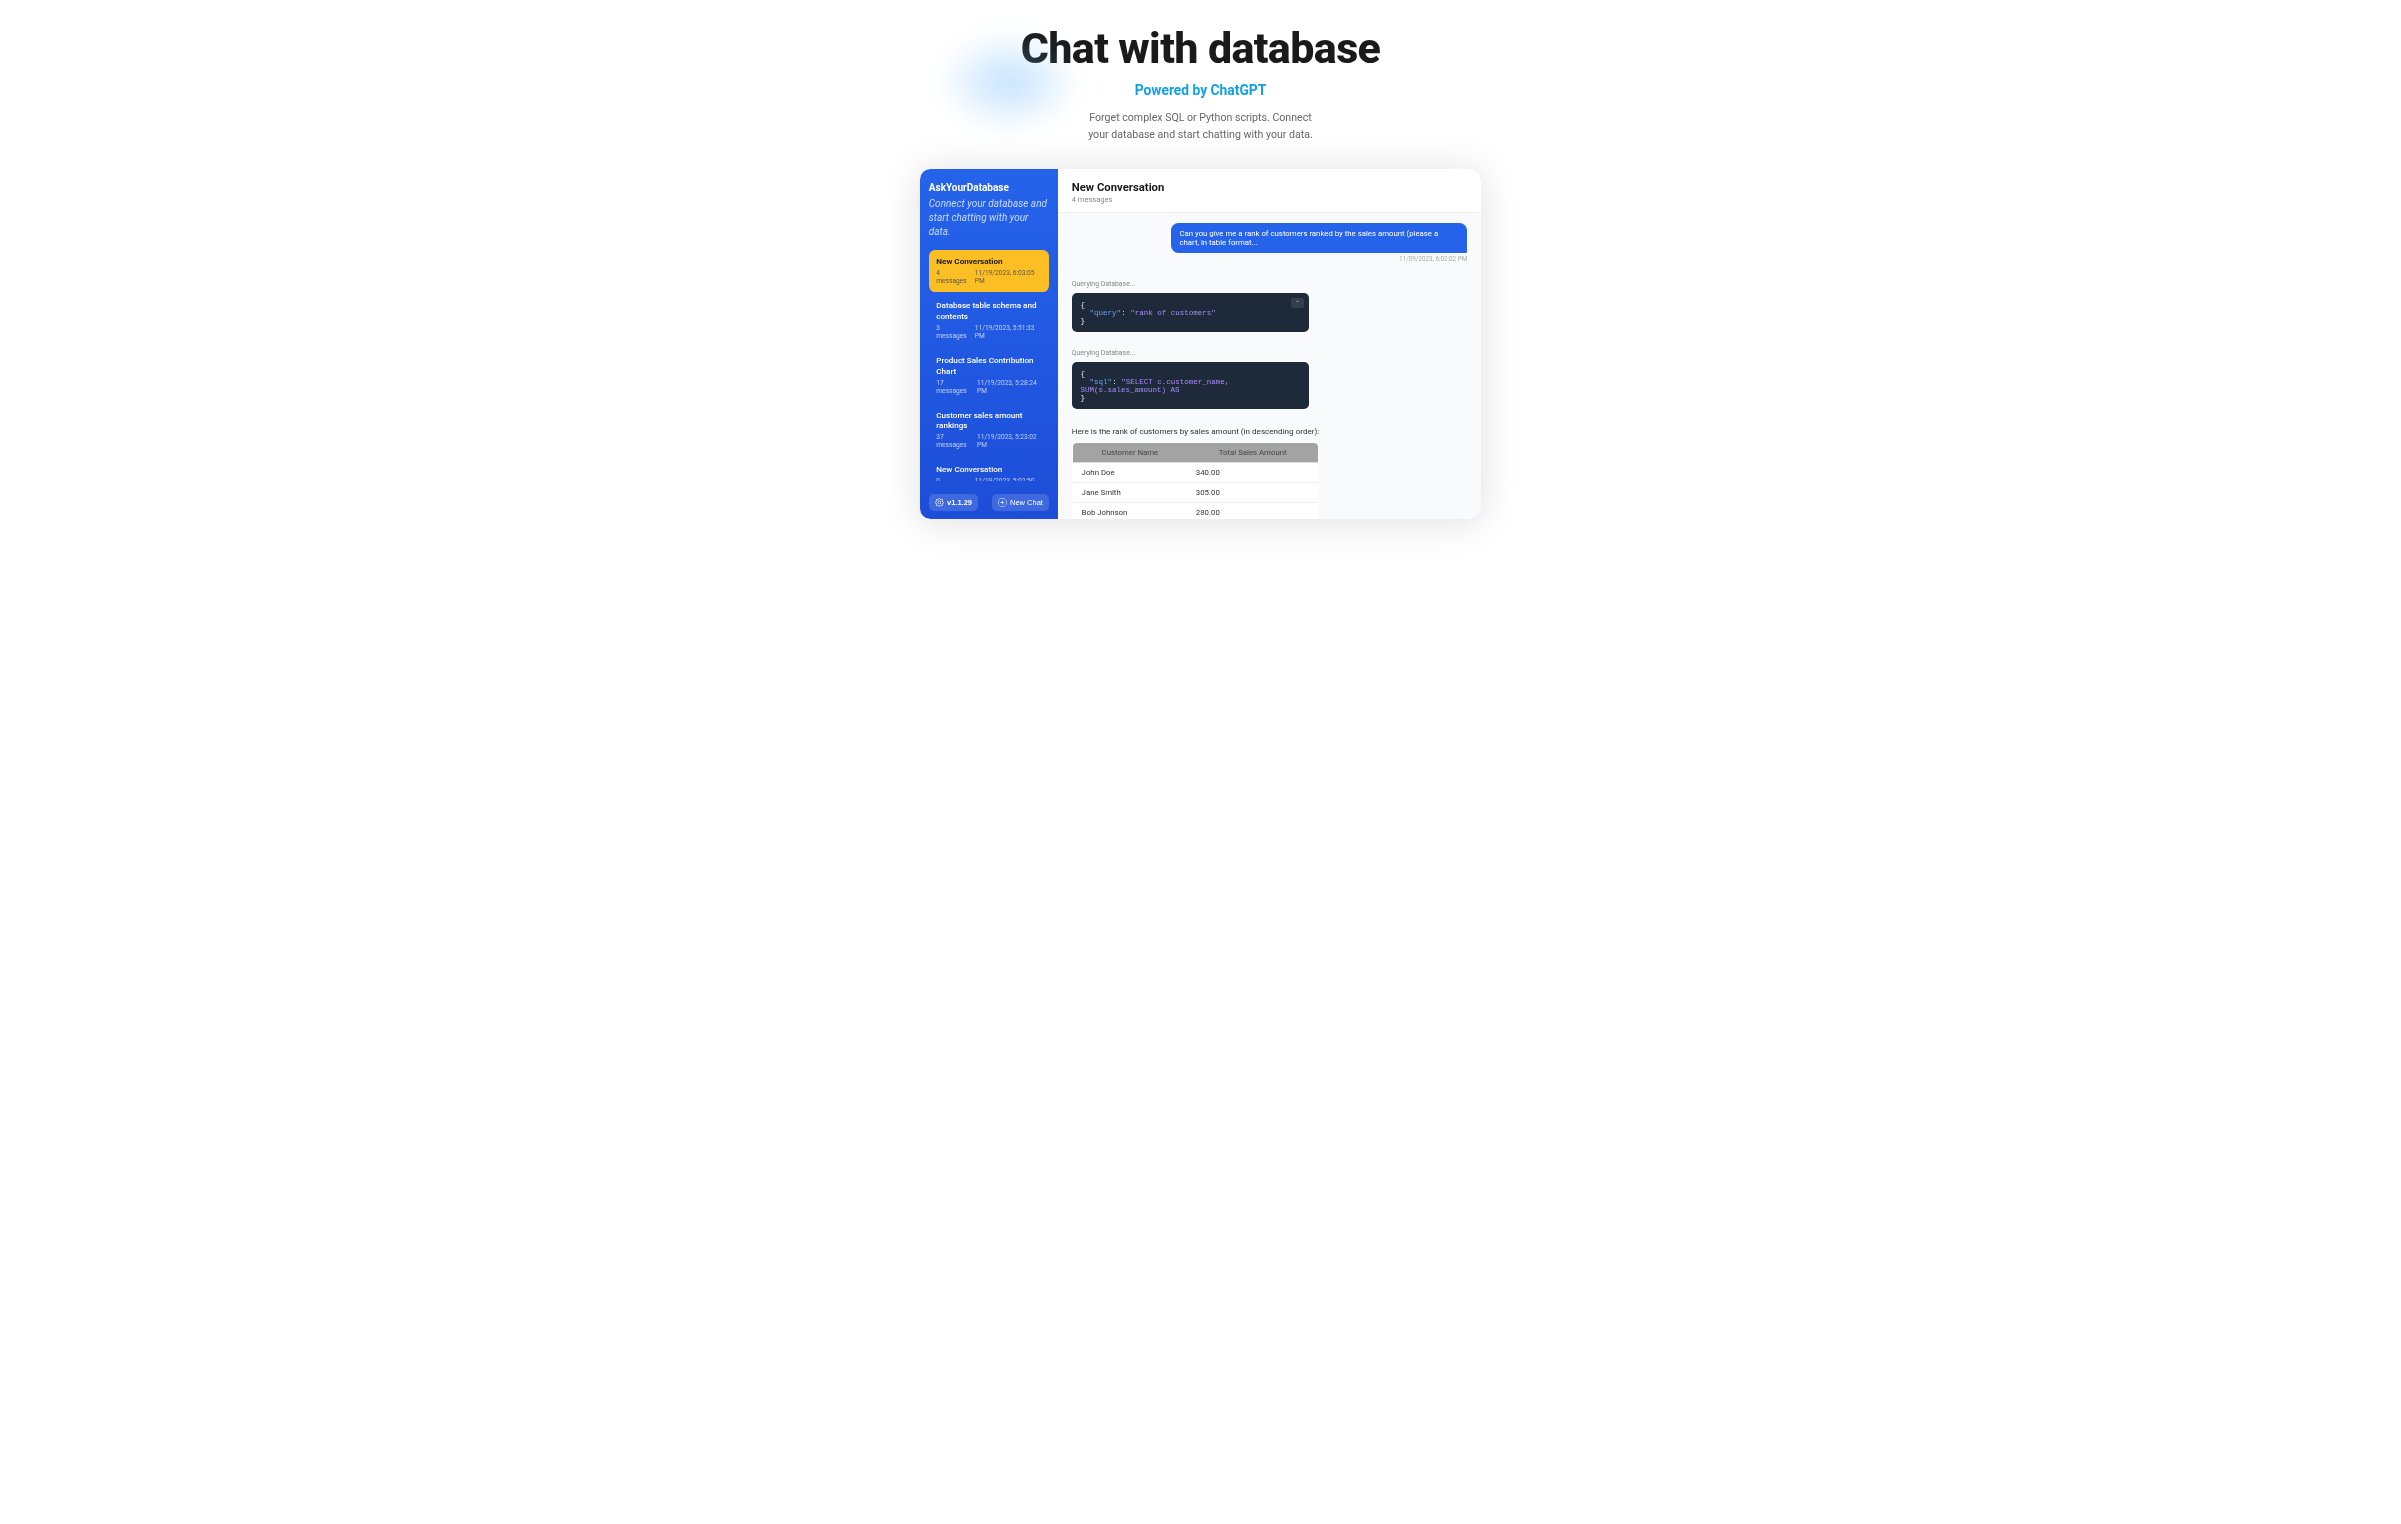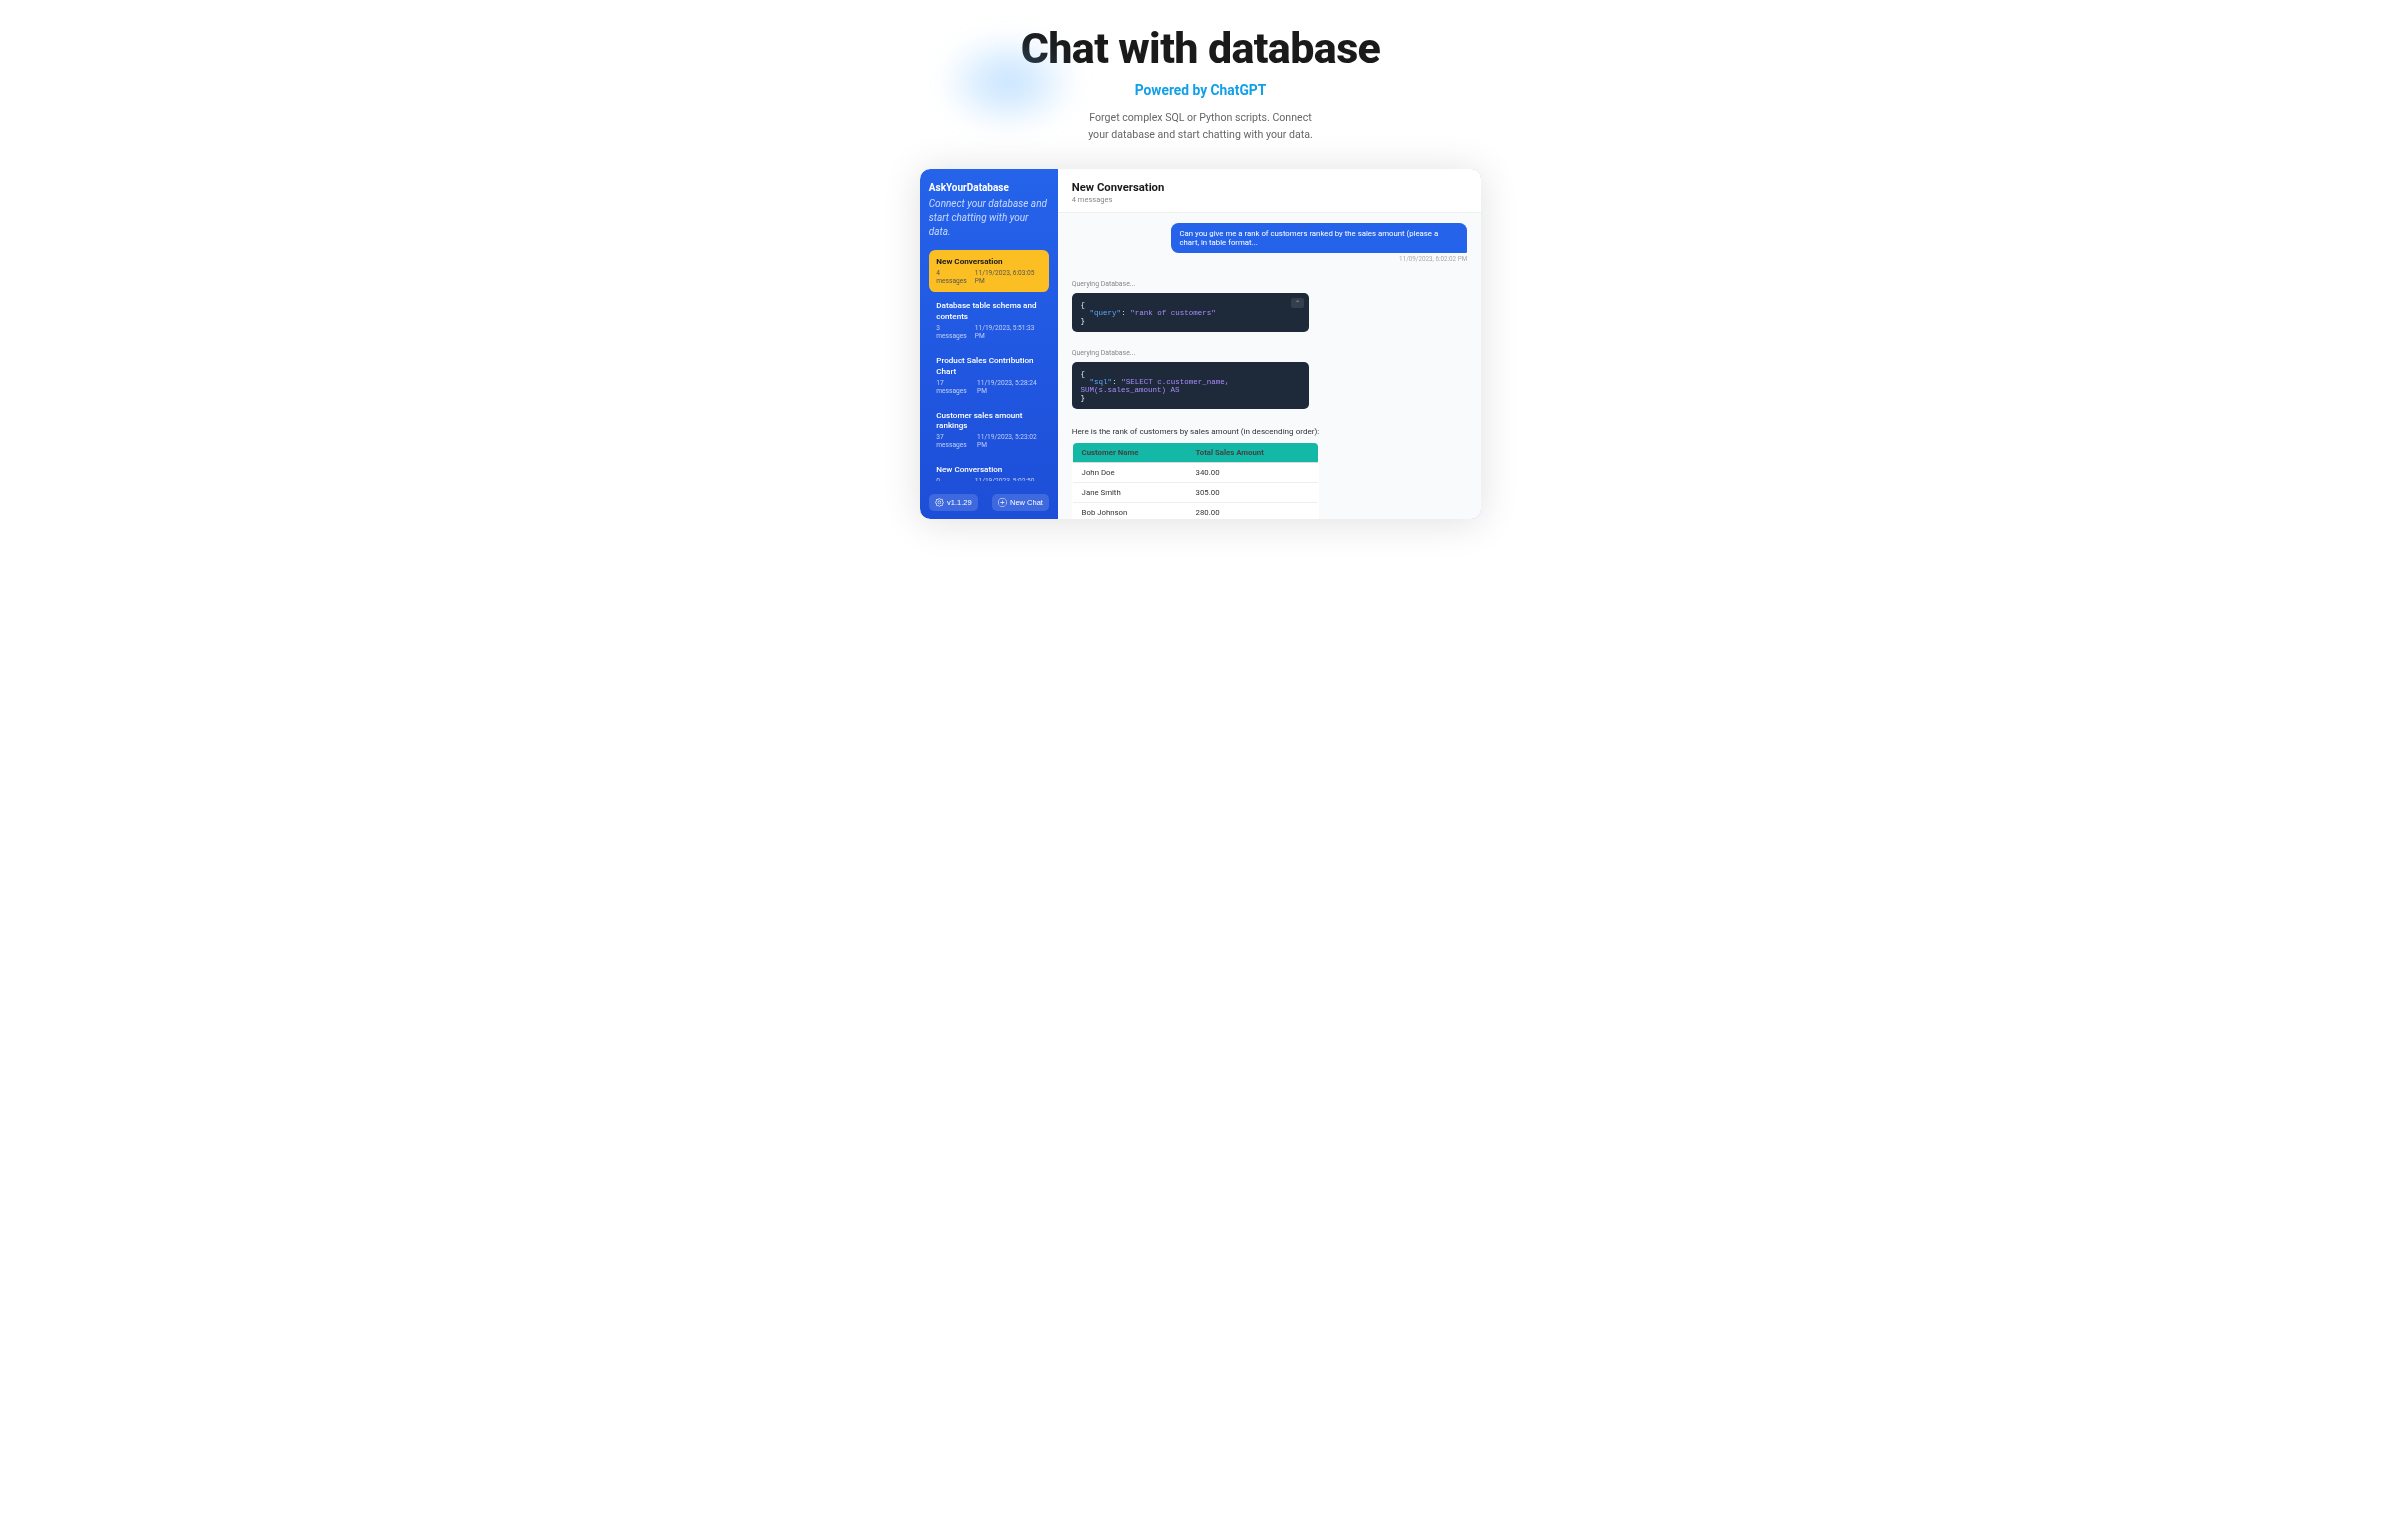--- a/index.html
+++ b/index.html
@@ -173,20 +173,21 @@
       display: flex;
       align-items: center;
       gap: 3.1px;
       background: rgba(255,255,255,0.15);
       border: none;
       border-radius: 5px;
       color: white;
       font-size: 7.5px;
       padding: 3.8px 6.3px;
       cursor: pointer;
+      font-weight: bold;
     }
 
     .new-chat-btn {
       display: flex;
       align-items: center;
       gap: 3.1px;
       background: rgba(255,255,255,0.15);
       border: none;
       border-radius: 5px;
       color: white;
@@ -310,24 +311,24 @@
       width: 100%;
       border-collapse: collapse;
       font-size: 7.8px;
       background: white;
       border-radius: 5px;
       overflow: hidden;
       border: 0.6px solid #ddd;
     }
 
     .data-table th {
-      background: #14b8a6;
+      background: #a3a3a3;
       padding: 5px 8.8px;
-      text-align: left;
-      font-weight: 700;
+      text-align: center;
+      font-weight: 400;
       color: #444;
       border-bottom: 0.6px solid #ddd;
     }
 
     .data-table td {
       padding: 5px 8.8px;
       border-bottom: 0.6px solid #eee;
       color: #333;
     }
 

